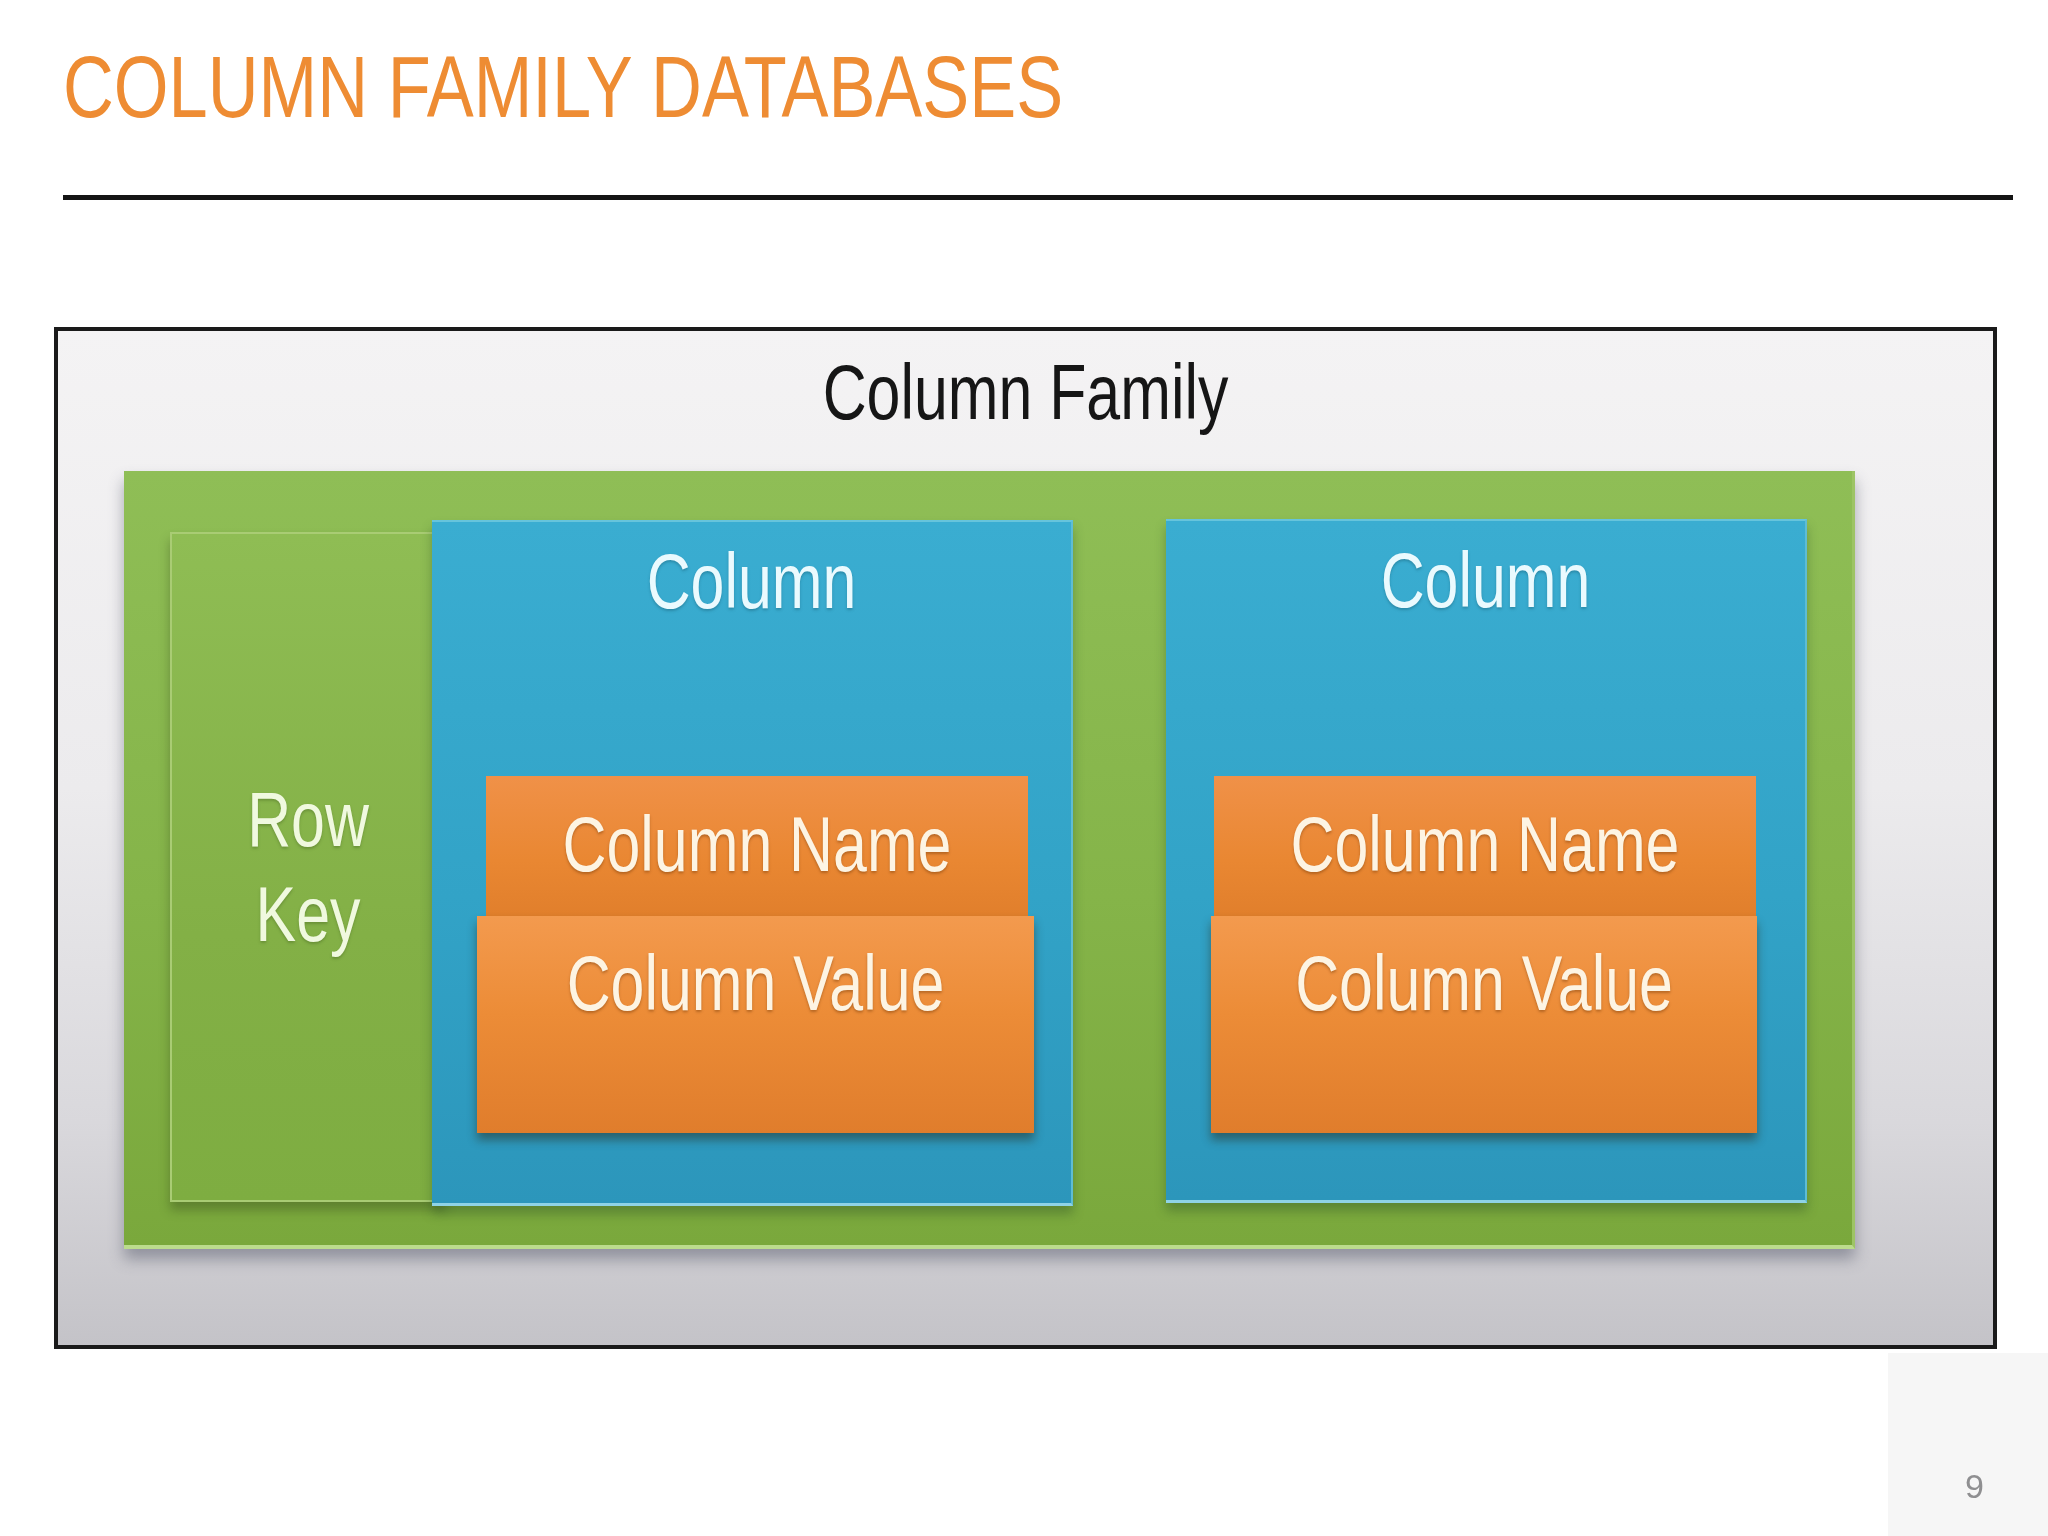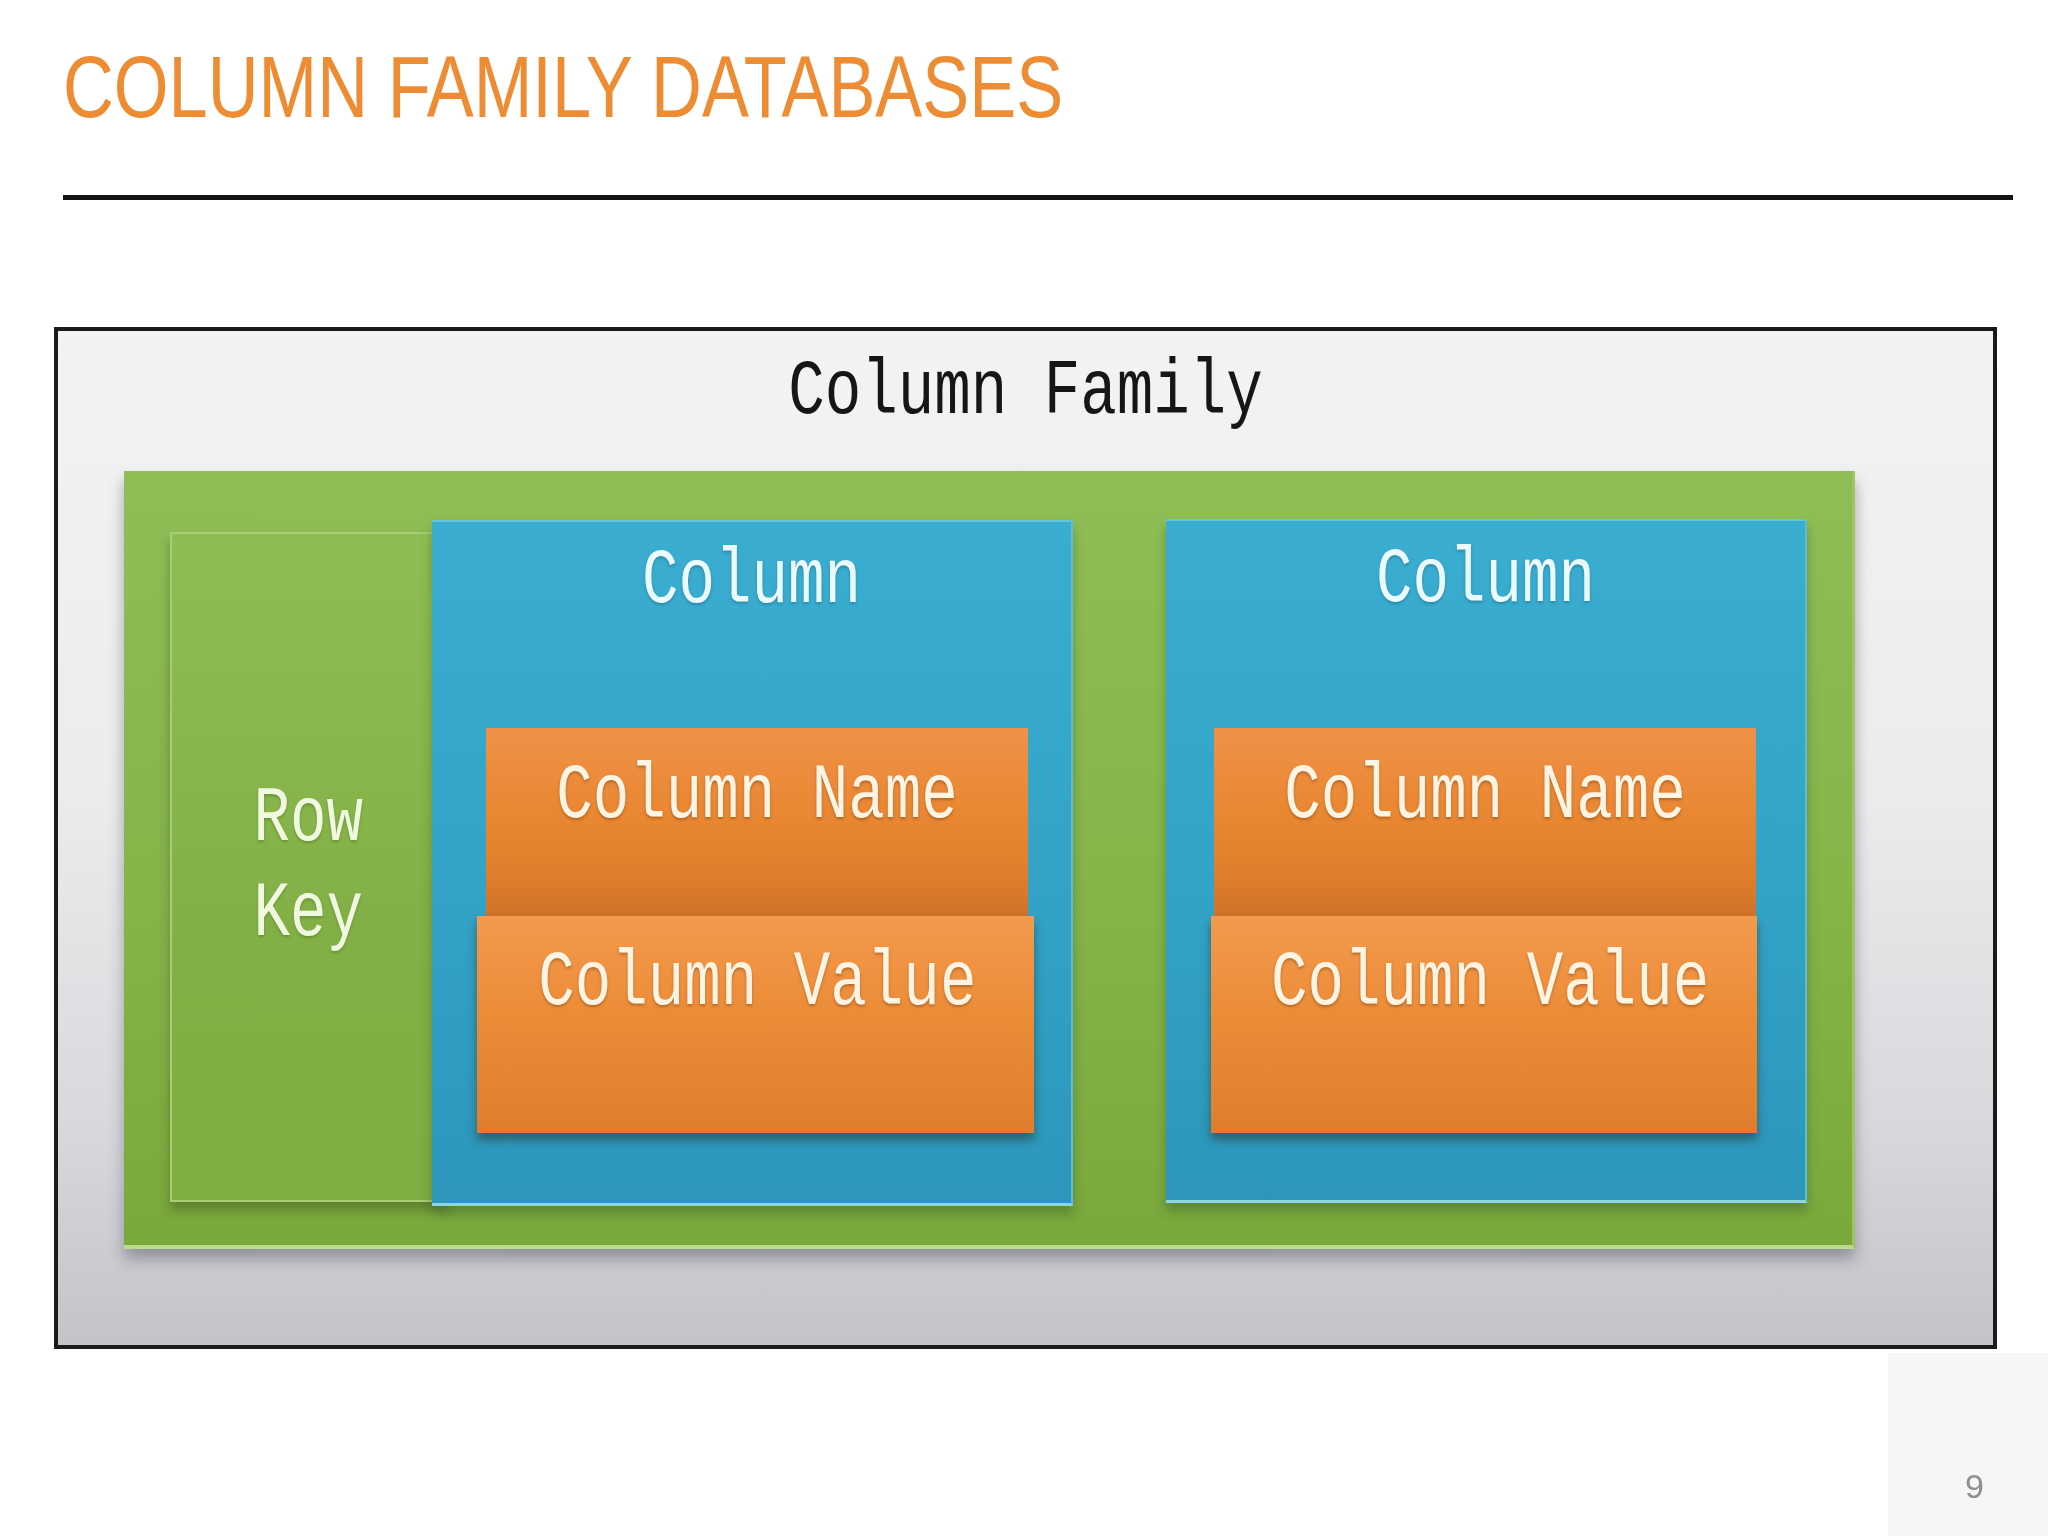--- a/index.html
+++ b/index.html
@@ -24,21 +24,20 @@
     position: absolute; left: 63px; top: 186px;
     width: 1950px; height: 5px; background: #141414;
   }
 
   
   .slide-box {
     position: absolute; left: 54px; top: 318px;
     width: 1935px; height: 1014px;
     border: 4px solid #1a1a1a;
     background: linear-gradient(180deg, #f4f3f4 0%, #ecebed 45%, #d9d8dc 78%, #c4c3c8 100%);
-    font-family: Liberation Mono, monospace;
   }
 
   
   .dlabel {
     font-size: 78px; line-height: 1; font-weight: 400;
     text-align: center; white-space: nowrap;
     transform: scaleX(0.78); transform-origin: 50% 50%;
   }
 
   .cf-title {
@@ -88,20 +87,21 @@
   .blue-2 { left: 1042px; top: 48px; width: 641px; height: 684px; }
   .col-title {
     position: absolute; left: 0; top: 20px; width: 100%;
     color: #eafafe; text-shadow: 0 2px 3px rgba(20,80,100,0.35);
   }
 
   
   .orange-box { position: absolute; box-sizing: border-box; }
   .orange-name {
     background: linear-gradient(180deg, #f09148 0%, #e98732 45%, #e07e2b 78%, #d0722a 100%);
+    margin-top: 48px;
   }
   .orange-value {
     background: linear-gradient(180deg, #f39a4e 0%, #ec8c37 45%, #e07d2c 100%);
     box-shadow: 0 7px 9px rgba(40, 30, 10, 0.45);
   }
   .name-1 { left: 54px; top: 206px; width: 542px; height: 188px; }
   .value-1 { left: 45px; top: 394px; width: 557px; height: 217px; }
   .name-2 { left: 48px; top: 207px; width: 542px; height: 188px; }
   .value-2 { left: 45px; top: 395px; width: 546px; height: 217px; }
   .orange-label {

